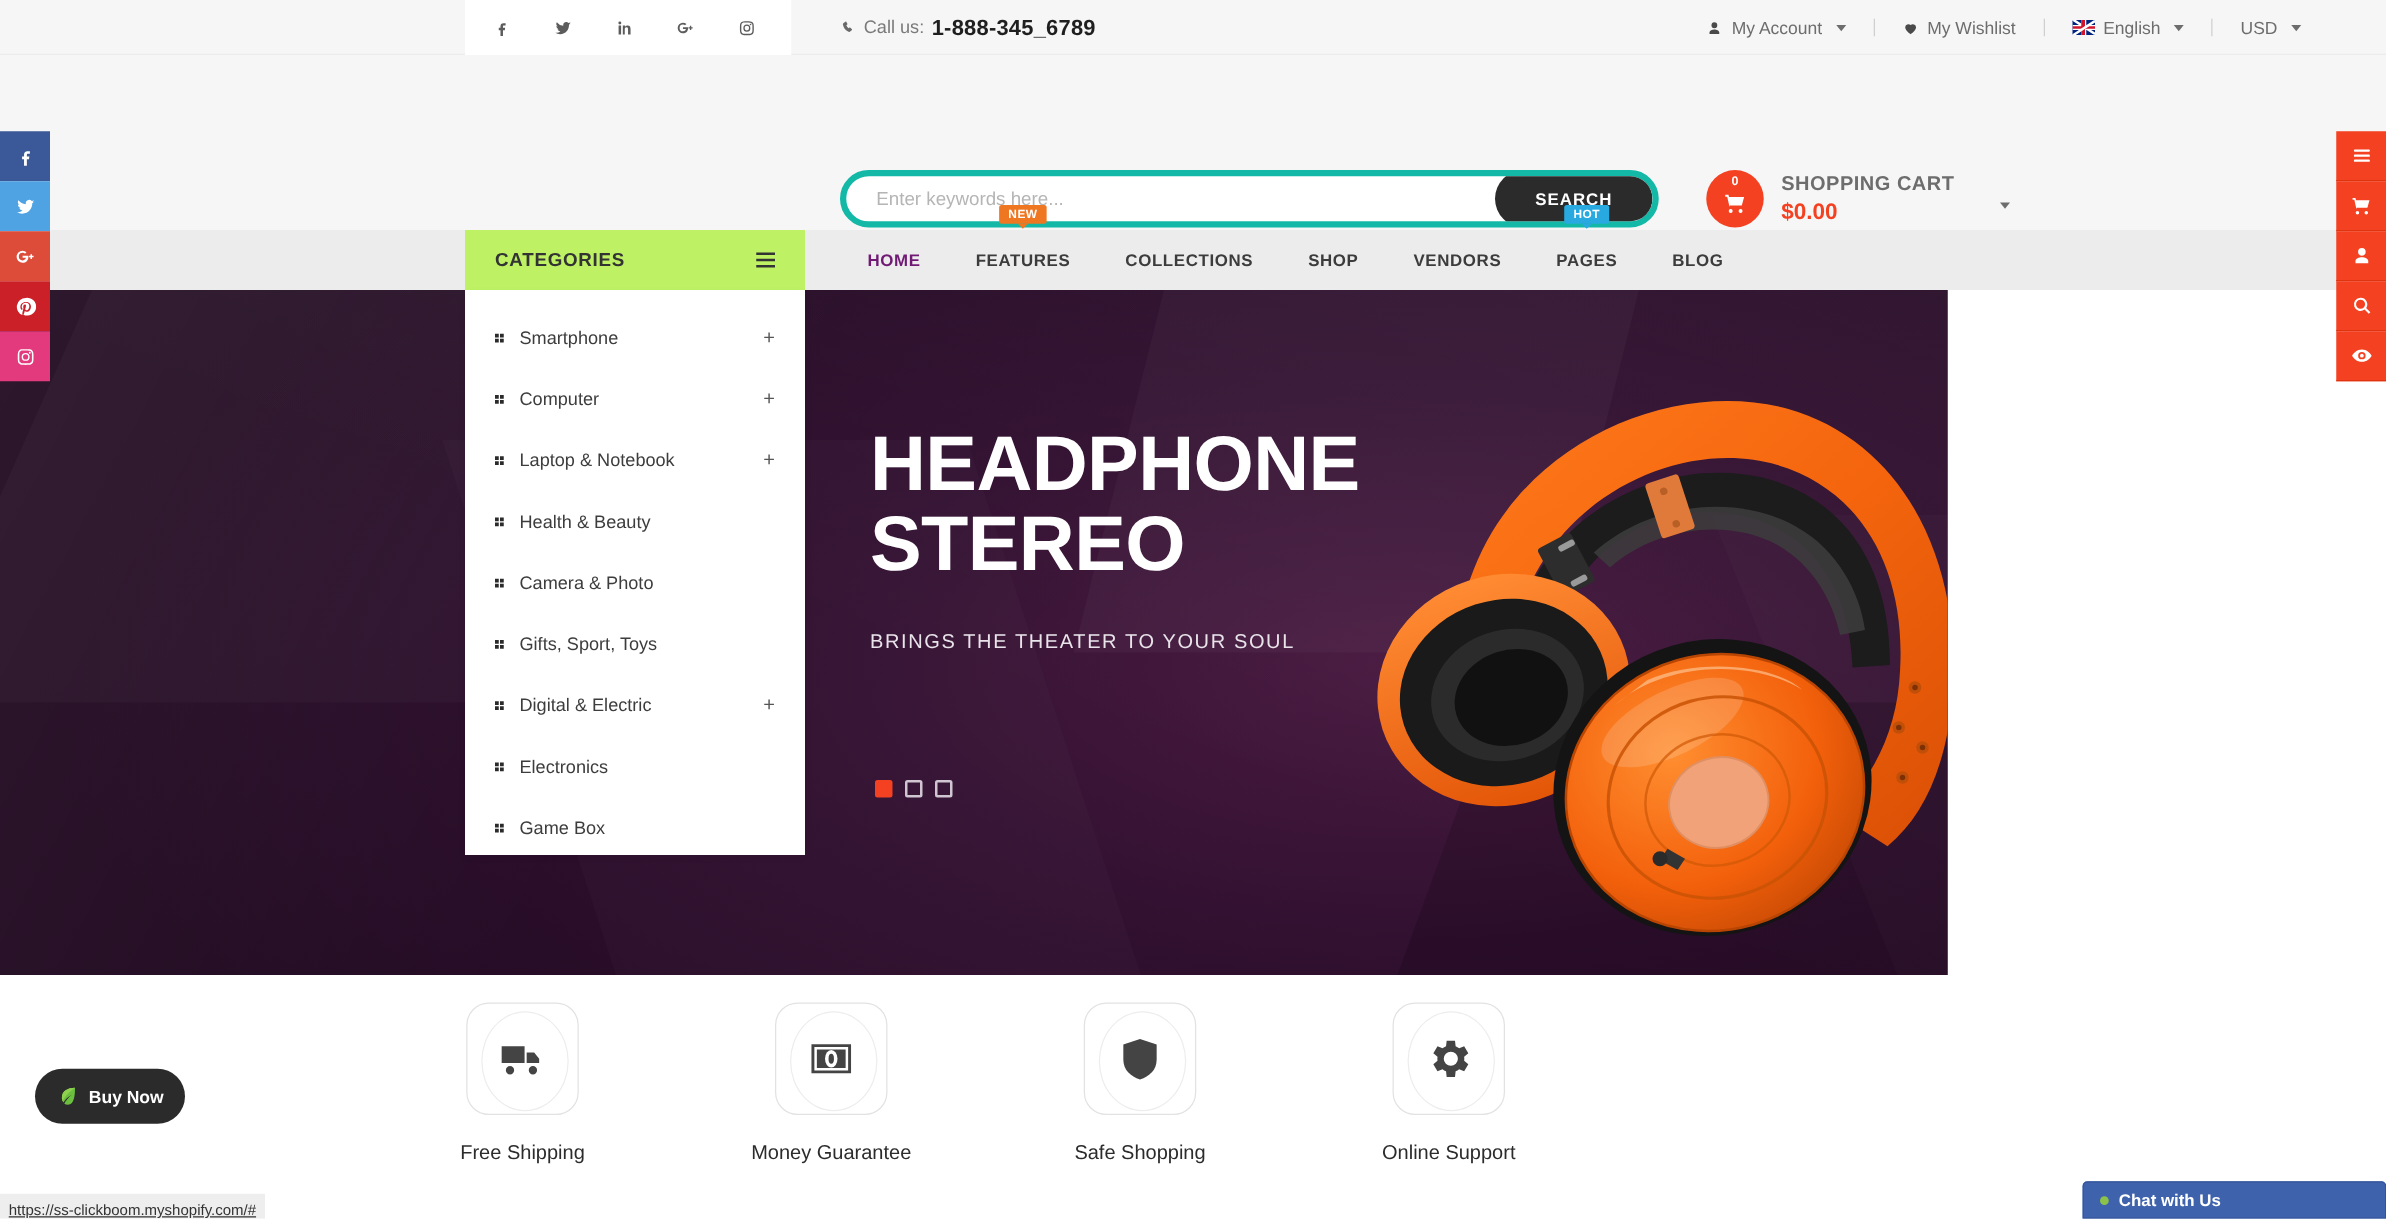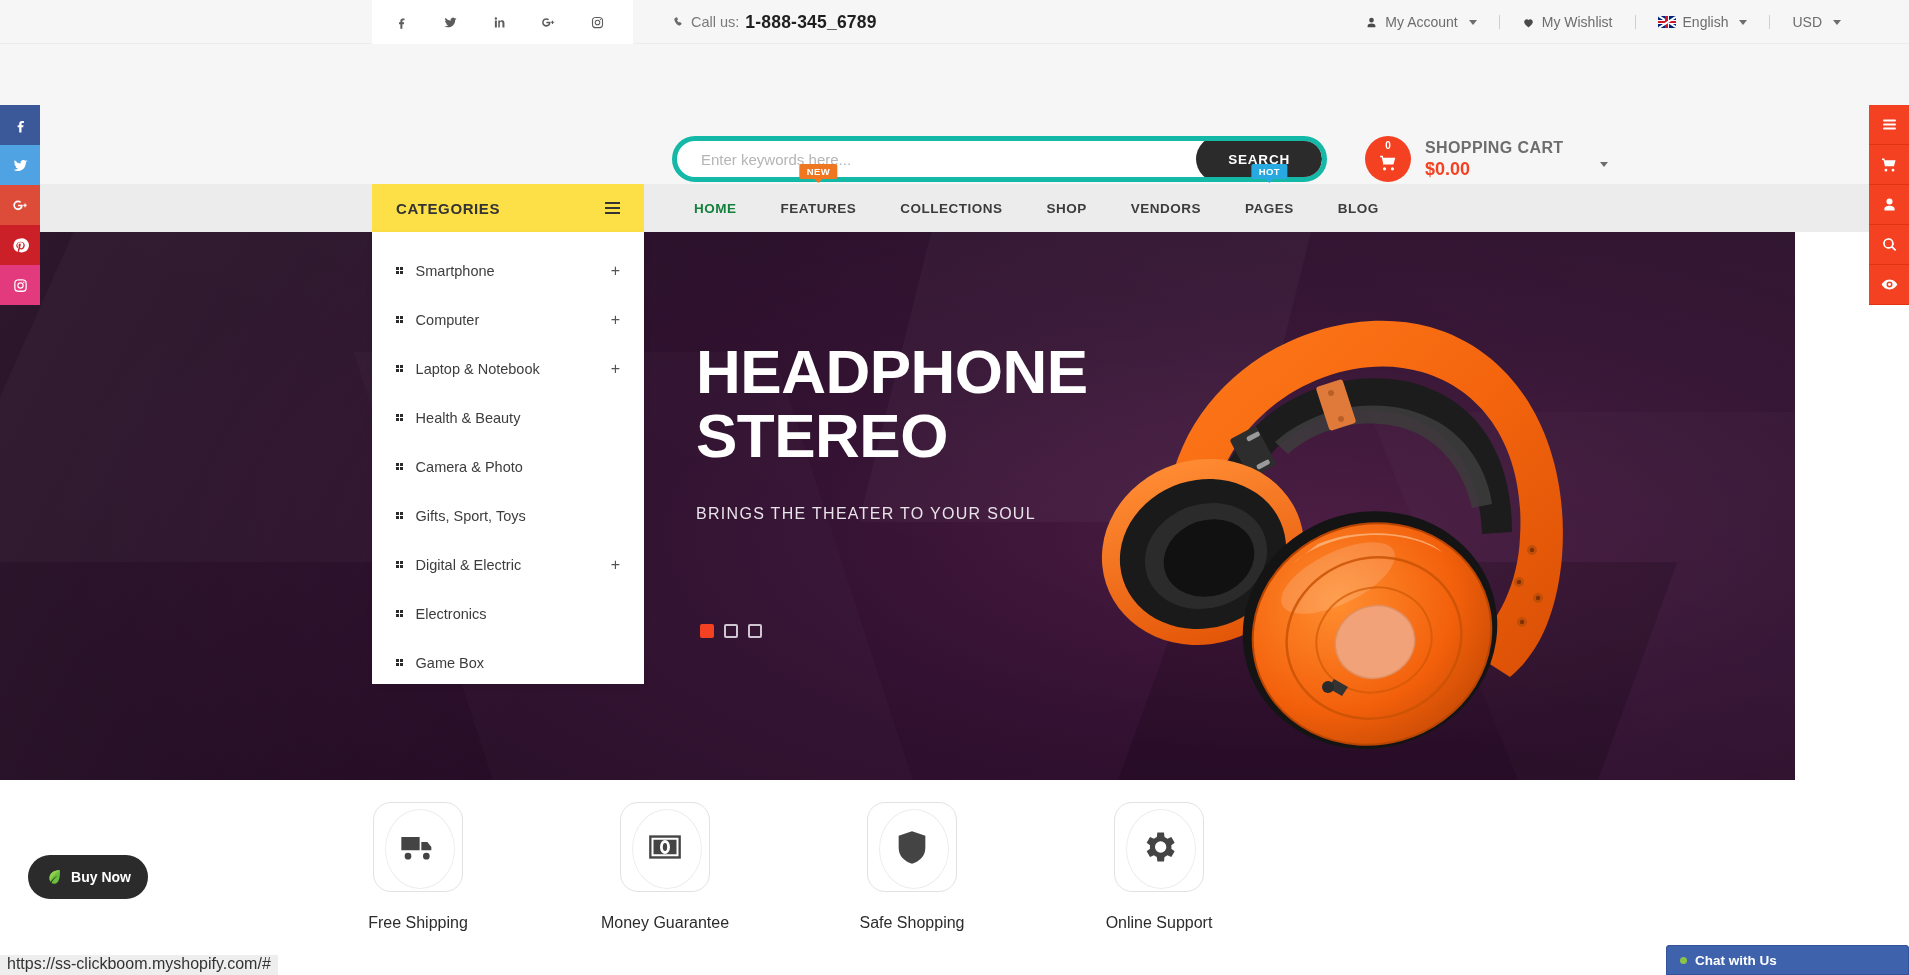--- a/index.html
+++ b/index.html
@@ -123,37 +123,37 @@
     font-size:10px; color:#fff; font-weight:bold;
   }
   .cart-info { line-height:1.25; }
   .cart-label { font-size:16px; font-weight:bold; color:#6d6d6d; letter-spacing:.4px; }
   .cart-price { font-size:18px; font-weight:bold; color:#f44122; }
   .cart-caret { margin-left:22px; margin-top:10px; }
 
   
   .navbar { position:absolute; left:0; top:184px; width:1909px; height:48px; background:#ececec; }
   .cat-header {
-    position:absolute; left:372px; top:0; width:272px; height:48px; background:#fde047;
+    position:absolute; left:372px; top:0; width:272px; height:48px; background:#bef264;
     display:flex; align-items:center; justify-content:space-between; padding:0 24px;
     cursor:pointer;
     text-align:right;
   }
   .cat-header .lbl { font-size:15px; font-weight:bold; color:#333; letter-spacing:.6px; }
   .burger { display:flex; flex-direction:column; gap:3px; }
   .burger i { width:15px; height:2px; background:#333; display:block; }
 
   .mainnav {
     position:absolute; left:672px; top:0; height:48px; display:flex; align-items:center; gap:0;
   }
   .nav-item {
     position:relative; padding:0 22px; height:48px; display:flex; align-items:center;
     font-size:13.5px; font-weight:bold; color:#3c3c3c; letter-spacing:.5px; cursor:pointer;
   }
-  .nav-item.active { color:#15803d; }
+  .nav-item.active { color:#701a75; }
   .badge {
     position:absolute; top:-20px; left:50%; transform:translateX(-50%);
     padding:2px 7px; border-radius:2px; font-size:9.5px; font-weight:bold; color:#fff;
     letter-spacing:.4px;
   }
   .badge:after {
     content:""; position:absolute; left:50%; bottom:-4px; transform:translateX(-50%);
     border-left:4px solid transparent; border-right:4px solid transparent;
     border-top:4px solid currentColor;
   }
@@ -171,21 +171,21 @@
     height:49px; display:flex; align-items:center; padding:0 24px; cursor:pointer;
     font-size:14.5px; color:#3d3d3d;
   }
   .grip { display:grid; grid-template-columns:repeat(2,2.5px); grid-gap:1.6px; margin-right:13px; }
   .grip i { width:2.5px; height:2.5px; background:#2b2b2b; display:block; }
   .cat-name { flex:1; }
   .plus { font-size:16px; color:#555; }
 
   
   .hero {
-    position:absolute; left:0; top:232px; width:1795px; height:548px;
+    position:absolute; left:0; top:232px; width:1558px; height:548px;
     background:
       linear-gradient(118deg, rgba(255,255,255,.05) 0%, rgba(255,255,255,0) 38%),
       linear-gradient(200deg, rgba(255,255,255,.04) 0%, rgba(255,255,255,0) 55%),
       radial-gradient(ellipse 70% 90% at 72% 55%, #4a1b42 0%, #311030 45%, #220b22 100%),
       #2a0d28;
     overflow:hidden;
   }
   .poly { position:absolute; background:rgba(255,255,255,.028); }
   .p1 { left:0; top:0; width:520px; height:330px; transform:skewX(-24deg); }
   .p2 { left:430px; top:120px; width:420px; height:470px; transform:skewX(18deg); background:rgba(255,255,255,.018); }
@@ -229,22 +229,23 @@
     position:absolute; left:28px; top:855px; width:120px; height:44px; border-radius:22px;
     background:#2b2b2b; display:flex; align-items:center; justify-content:center; gap:8px;
     cursor:pointer; z-index:70;
   }
   .buynow .leaf { width:18px; height:18px; }
   .buynow .txt { color:#fff; font-size:14px; font-weight:bold; }
 
   
   .statusbar {
     position:absolute; left:0; bottom:0; height:20px; background:#eeeeee; padding:0 7px;
-    display:flex; align-items:flex-start; font-size:16px; color:#333; z-index:90;
+    display:flex; align-items:flex-end; font-size:12px; color:#333; z-index:90;
     font-family:"Liberation Sans", sans-serif;
+    text-decoration:underline;
   }
 
   
   .chat {
     position:absolute; right:0; bottom:0; width:243px; height:30px; background:#3f62ad;
     border-radius:4px 4px 0 0; display:flex; align-items:center; gap:8px; padding:0 14px;
     color:#fff; font-size:13.5px; font-weight:bold; z-index:85; cursor:pointer;
     box-shadow:0 0 0 1px #34539a inset;
   }
   .chat .led { width:7px; height:7px; border-radius:50%; background:#8bc34a; display:block; }

